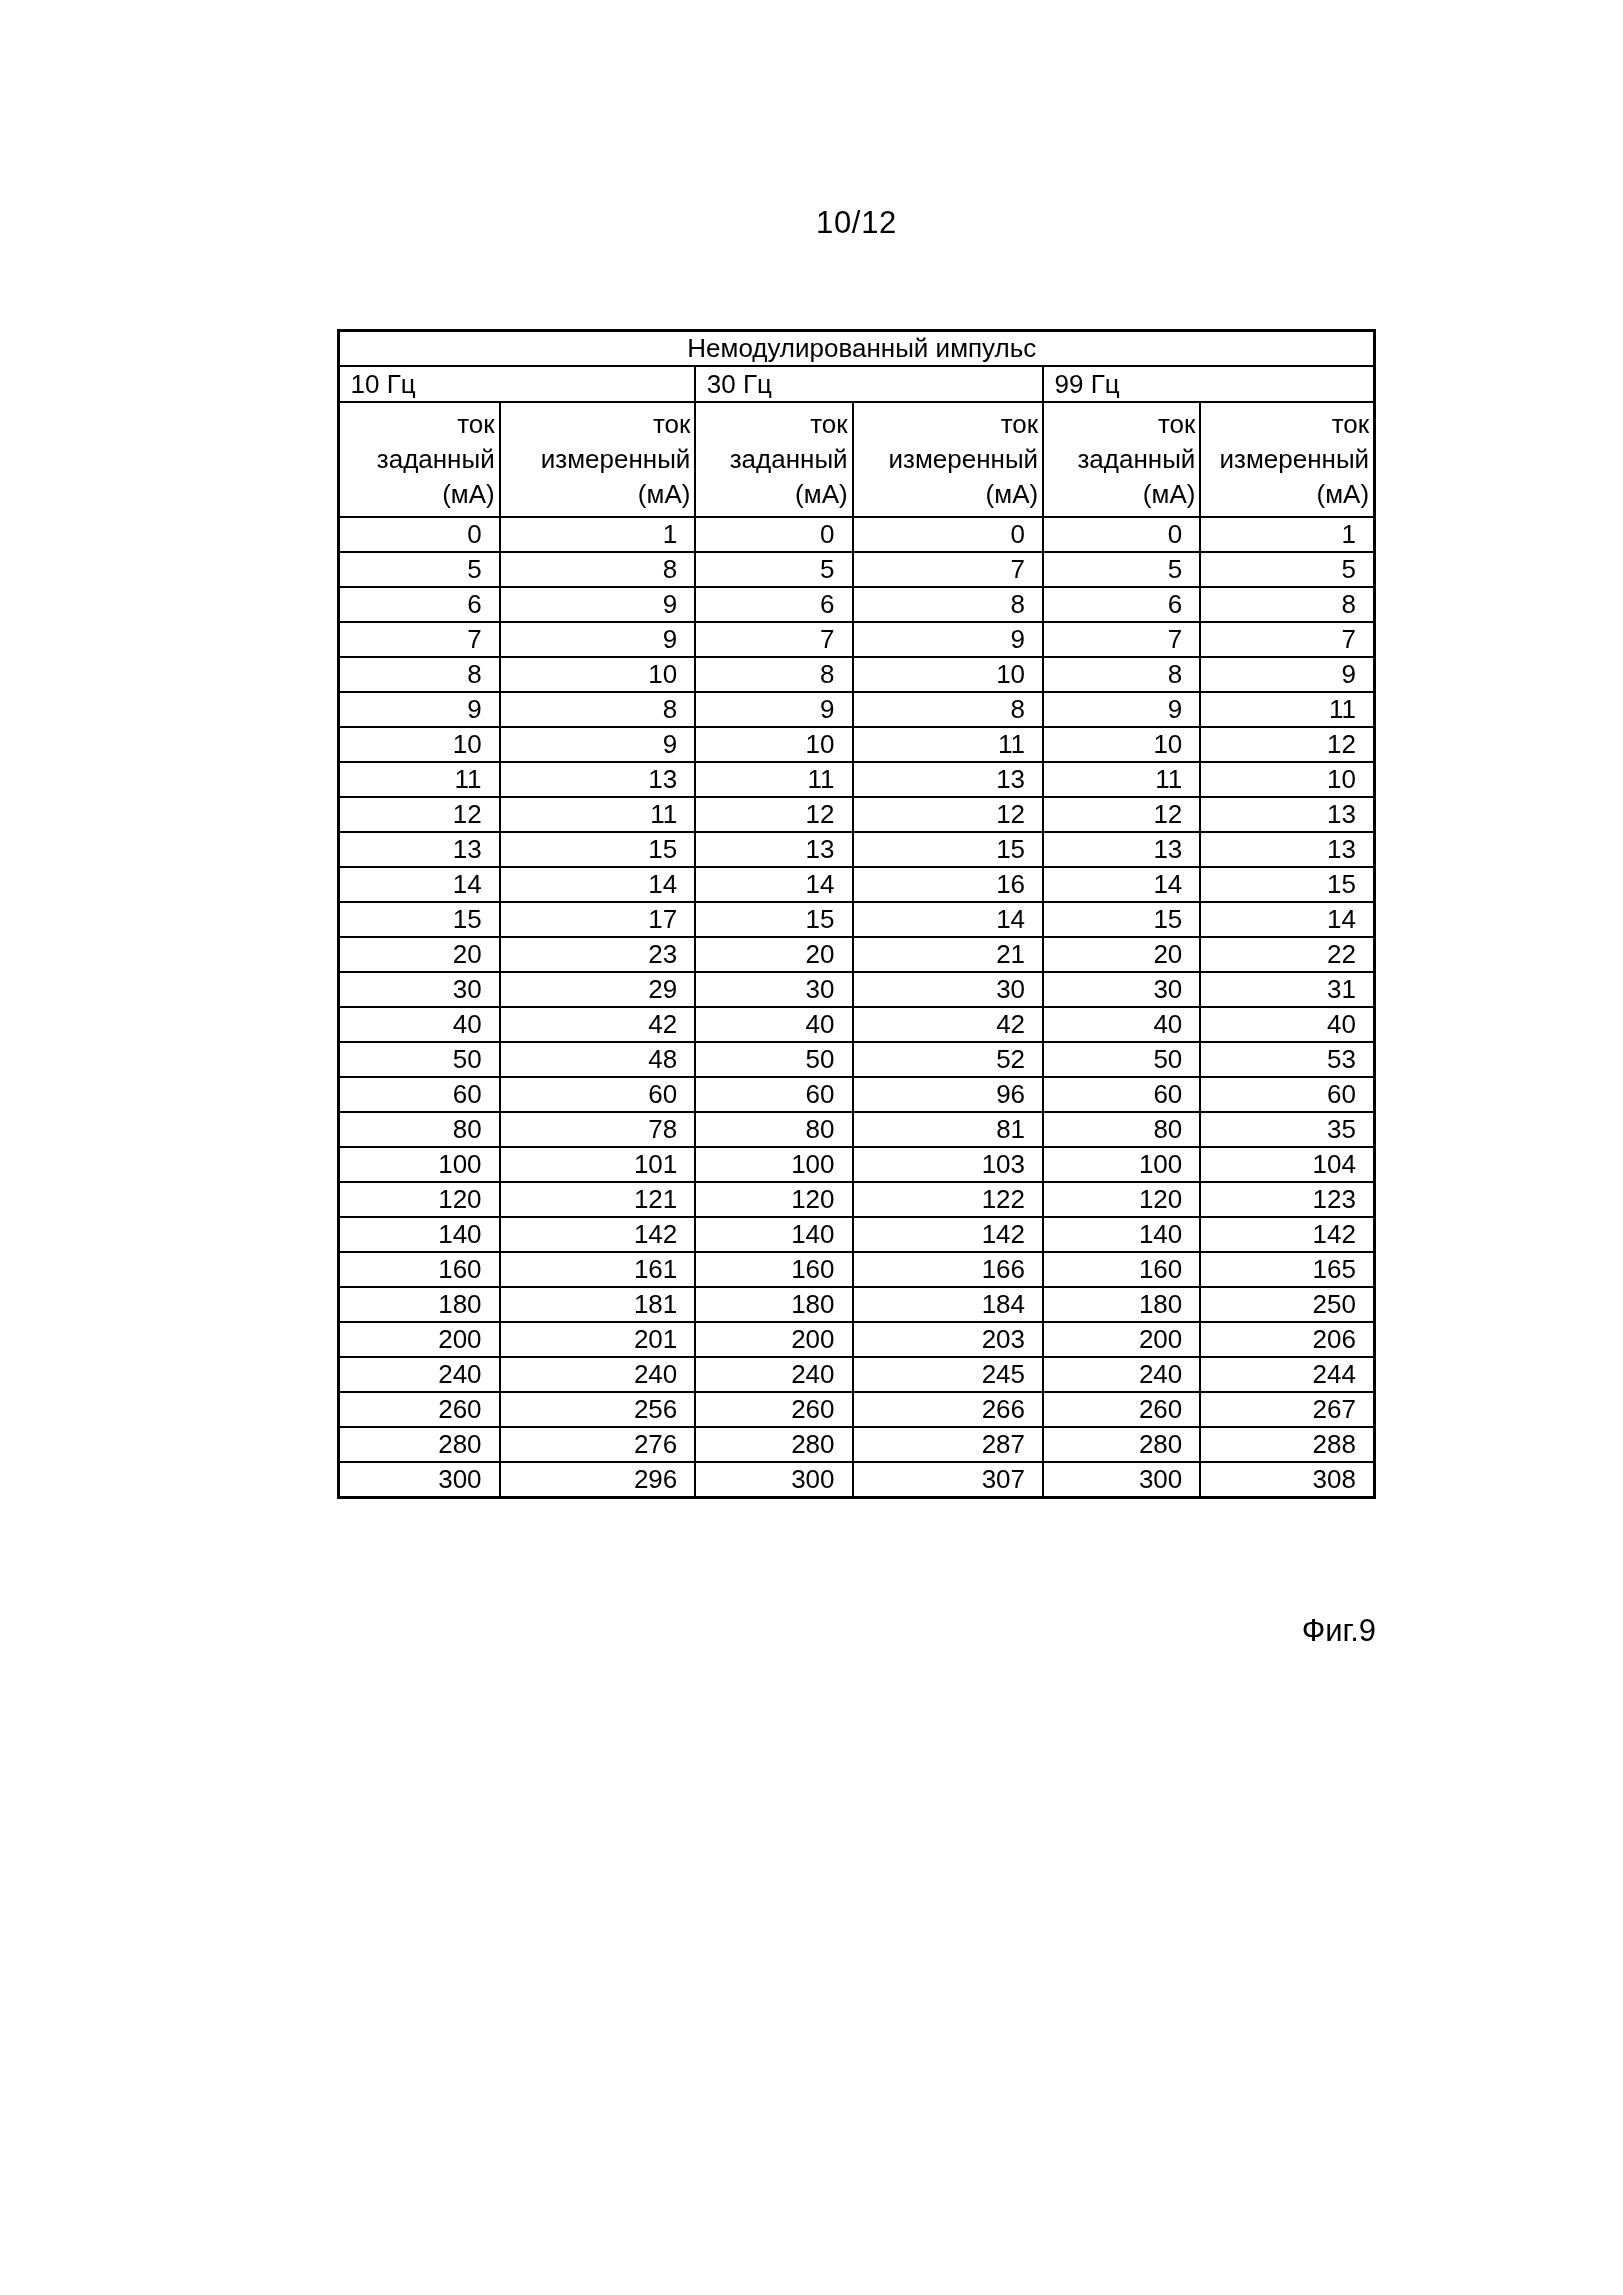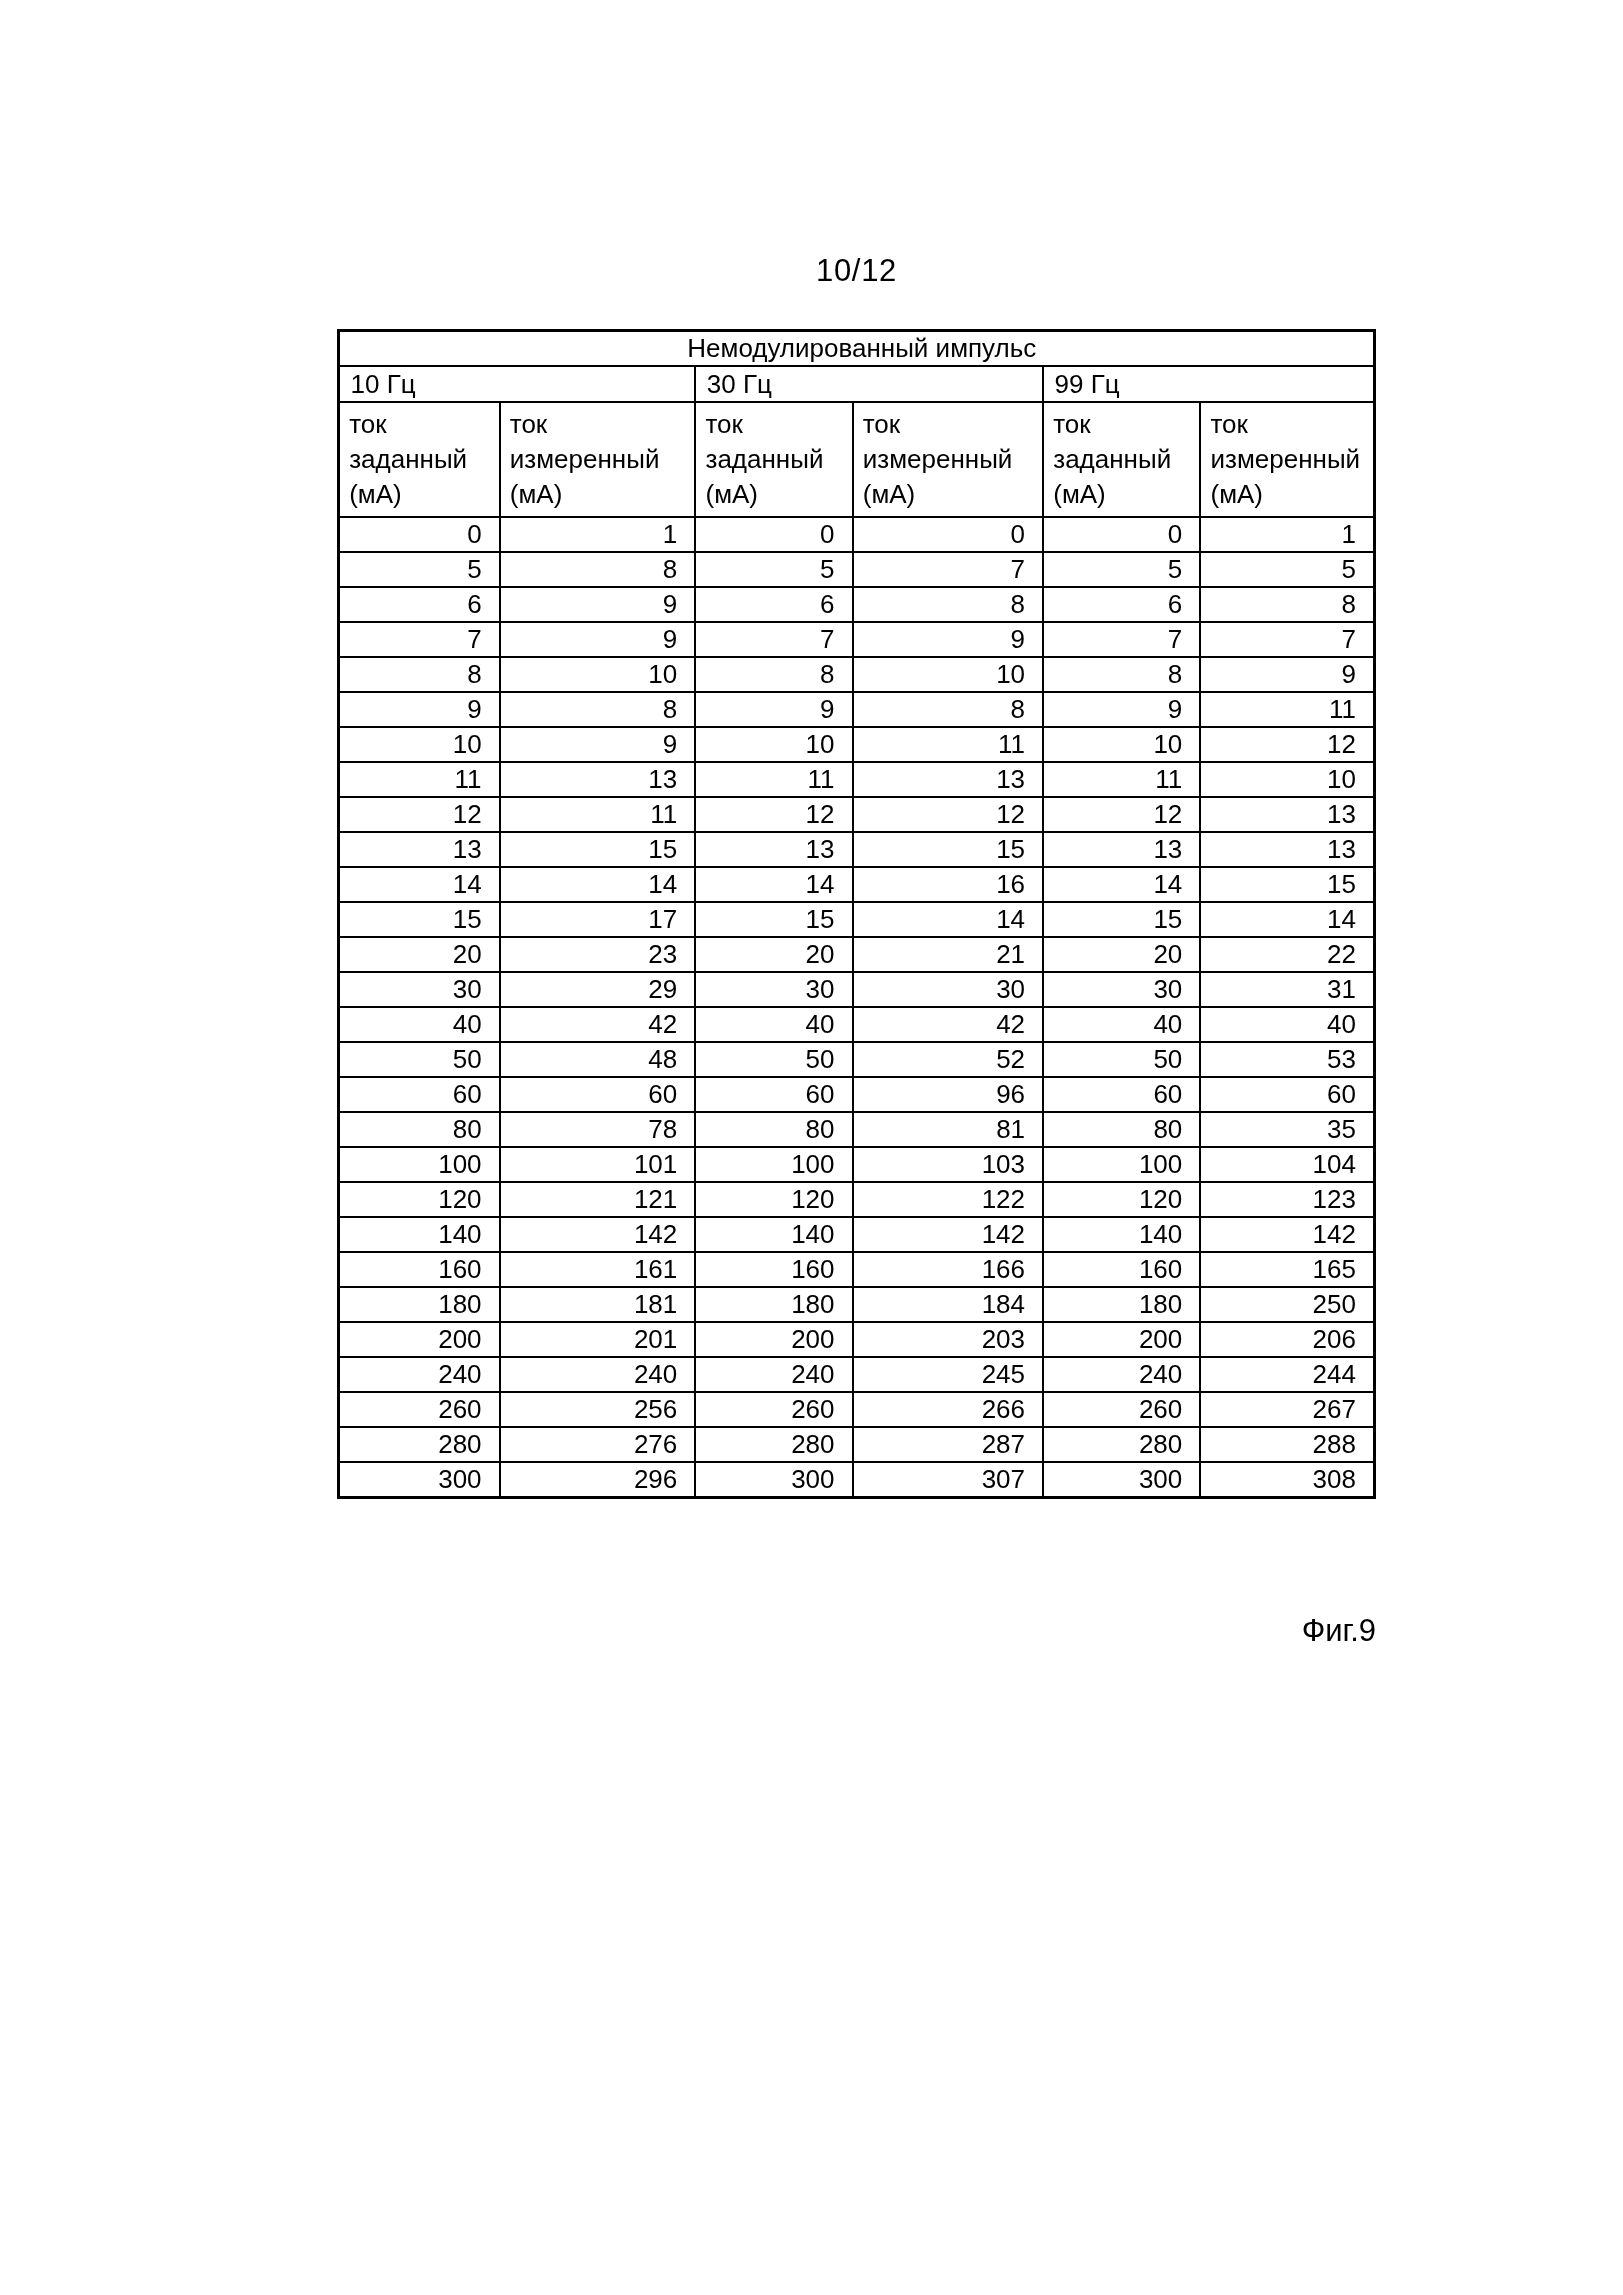--- a/index.html
+++ b/index.html
@@ -14,21 +14,20 @@
   }
   .page-number {
     position: absolute;
     top: 207px;
     left: 337px;
     width: 1039px;
     text-align: center;
     font-size: 31px;
     line-height: 1;
     letter-spacing: 0.7px;
-    margin-top: 48px;
   }
   .data-table {
     position: absolute;
     top: 329px;
     left: 337px;
     width: 1039px;
     border-collapse: collapse;
     table-layout: fixed;
     font-size: 26px;
     border: 3.3px solid #000;
@@ -48,21 +47,21 @@
     vertical-align: middle;
   }
   .freq-cell {
     height: 34px;
     text-align: left;
     padding: 0 0 0 10.5px;
     vertical-align: middle;
   }
   .col-head {
     height: 103px;
-    text-align: left;
+    text-align: right;
     vertical-align: middle;
     padding: 3.9px 3.9px 3.9px 9.2px;
     white-space: pre-line;
     line-height: 1.35;
   }
   .data-table td.num {
     height: 33px;
     text-align: right;
     padding: 0 17px 0 0;
     vertical-align: middle;

